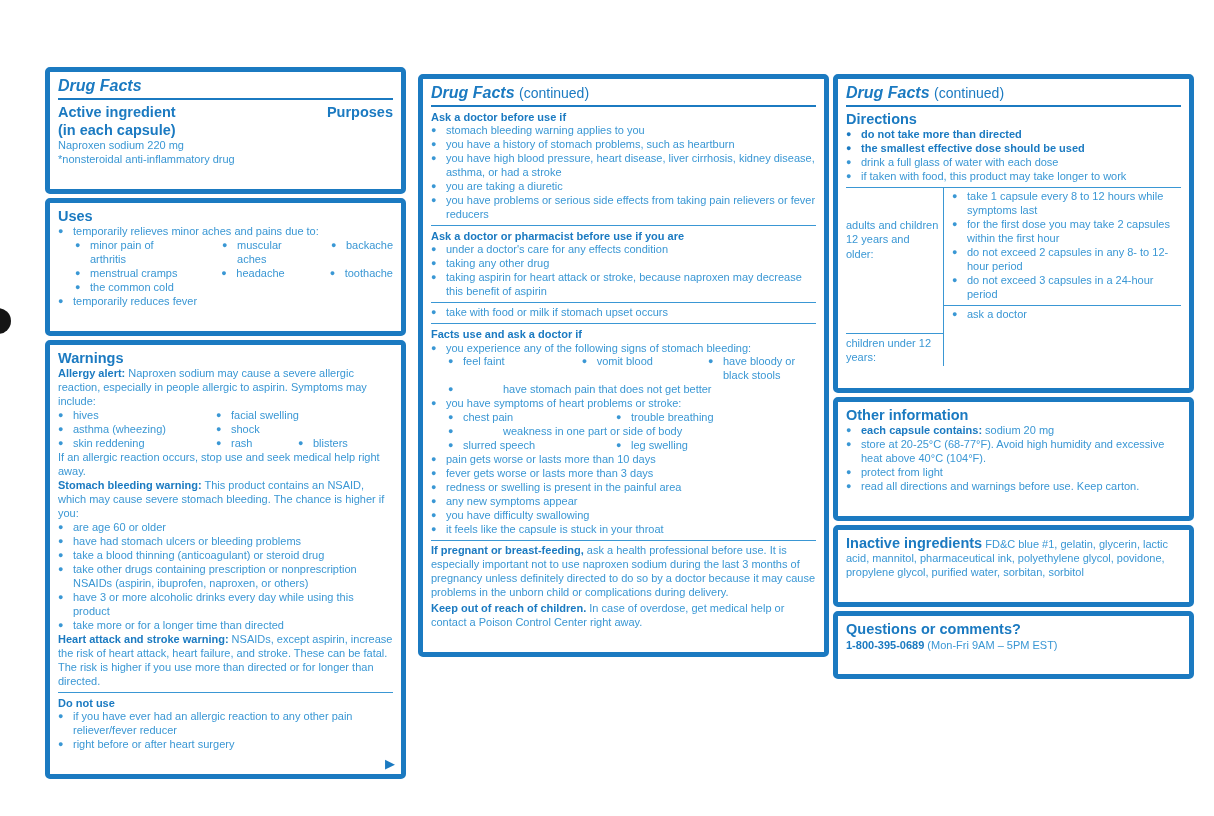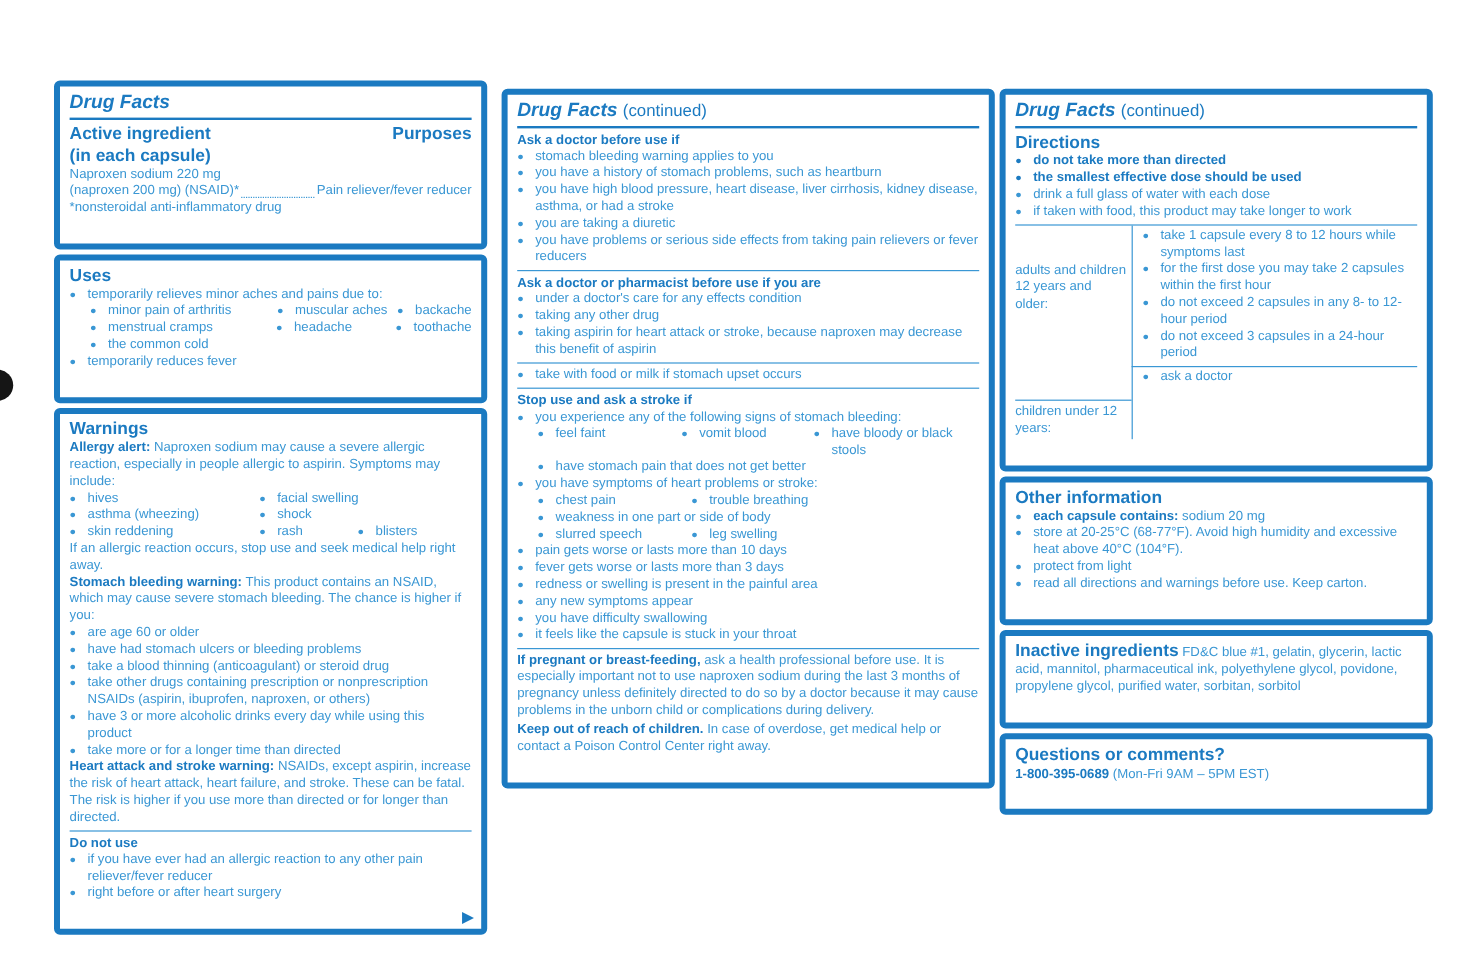--- a/index.html
+++ b/index.html
@@ -19,21 +19,21 @@
   .dftitle .cont{font-weight:normal;font-style:normal;font-size:14px;}
   .rule{border-top:2px solid var(--blue);margin:2px 0 3px 0;}
   .thin-rule{border-top:1.5px solid var(--body);margin:3px 0;}
   .sec-h{font-size:14.5px;font-weight:bold;color:var(--blue);line-height:1.25;}
   .sub-h{font-size:11px;font-weight:bold;color:var(--blue);line-height:1.3;margin-top:1px;}
   .t{font-size:11px;color:var(--body);line-height:1.27;}
   .b{color:var(--blue);font-weight:bold;}
   .li{display:flex;font-size:11px;color:var(--body);line-height:1.27;}
   .li::before{content:"●";flex:none;width:15px;font-size:9px;padding-top:1px;}
   .li.bold{color:var(--blue);font-weight:bold;}
-  .ind1{margin-left:17px;}
+  .ind1{margin-left:17px;gap:40px;}
   .row{display:flex;}
   .hdr-row{display:flex;justify-content:space-between;align-items:flex-start;}
   .leader-row{display:flex;align-items:flex-end;font-size:11px;color:var(--body);line-height:1.27;}
   .leader{flex:1;border-bottom:1.5px dotted var(--body);margin:0 2px 2px 2px;height:9px;}
   .dose-table{border-top:1.5px solid var(--body);display:grid;grid-template-columns:97px 1fr;margin-top:3px;}
   .dt-label{padding:2px 4px 2px 0;font-size:11px;color:var(--body);line-height:1.3;margin-top:28px;}
   .dt-cell{border-left:1.5px solid var(--body);padding:2px 0 3px 8px;}
   .dt-r2{border-top:1.5px solid var(--body);}
   .arrow{position:absolute;right:6px;bottom:4px;font-size:13px;color:var(--blue);line-height:1;}
   .mt2{margin-top:2px;}
@@ -46,25 +46,20 @@
 <div class="col" id="col-left">
   <div class="panel">
     <div class="dftitle">Drug Facts</div>
     <div class="rule"></div>
     <div class="hdr-row">
       <div class="sec-h">Active ingredient</div>
       <div class="sec-h">Purposes</div>
     </div>
     <div class="sec-h">(in each capsule)</div>
     <div class="t">Naproxen sodium 220 mg</div>
-    <div class="leader-row">
-      <span>(naproxen 200 mg) (NSAID)*</span>
-      <span class="leader"></span>
-      <span>Pain reliever/fever reducer</span>
-    </div>
     <div class="t">*nonsteroidal anti-inflammatory drug</div>
   </div>
 
   <div class="panel">
     <div class="sec-h">Uses</div>
     <div class="li">temporarily relieves minor aches and pains due to:</div>
     <div class="row ind1">
       <div class="li" style="width:168px">minor pain of arthritis</div>
       <div class="li" style="width:108px">muscular aches</div>
       <div class="li">backache</div>
@@ -124,21 +119,21 @@
     <div class="li">you are taking a diuretic</div>
     <div class="li">you have problems or serious side effects from taking pain relievers or fever reducers</div>
     <div class="thin-rule"></div>
     <div class="sub-h">Ask a doctor or pharmacist before use if you are</div>
     <div class="li">under a doctor's care for any effects condition</div>
     <div class="li">taking any other drug</div>
     <div class="li">taking aspirin for heart attack or stroke, because naproxen may decrease this benefit of aspirin</div>
     <div class="thin-rule"></div>
     <div class="li">take with food or milk if stomach upset occurs</div>
     <div class="thin-rule"></div>
-    <div class="sub-h">Stop use and ask a stroke if</div>
+    <div class="sub-h">Facts use and ask a doctor if</div>
     <div class="li">you experience any of the following signs of stomach bleeding:</div>
     <div class="row ind1">
       <div class="li" style="width:128px">feel faint</div>
       <div class="li" style="width:118px">vomit blood</div>
       <div class="li">have bloody or black stools</div>
     </div>
     <div class="li ind1">have stomach pain that does not get better</div>
     <div class="li">you have symptoms of heart problems or stroke:</div>
     <div class="row ind1">
       <div class="li" style="width:128px">chest pain</div>

